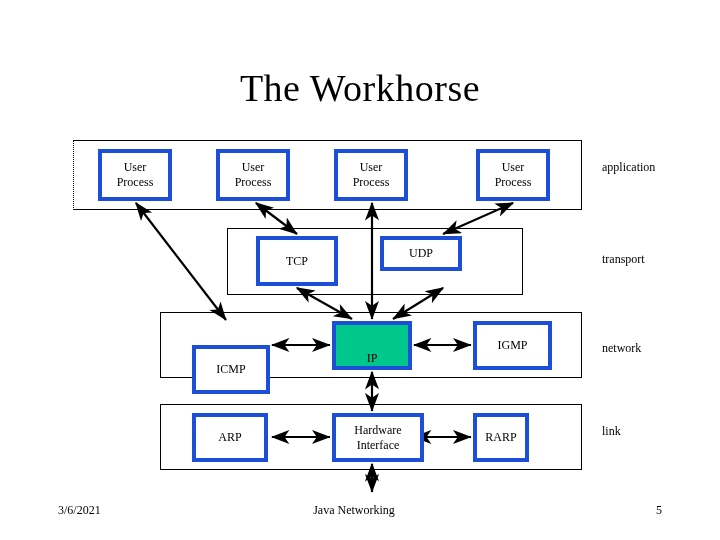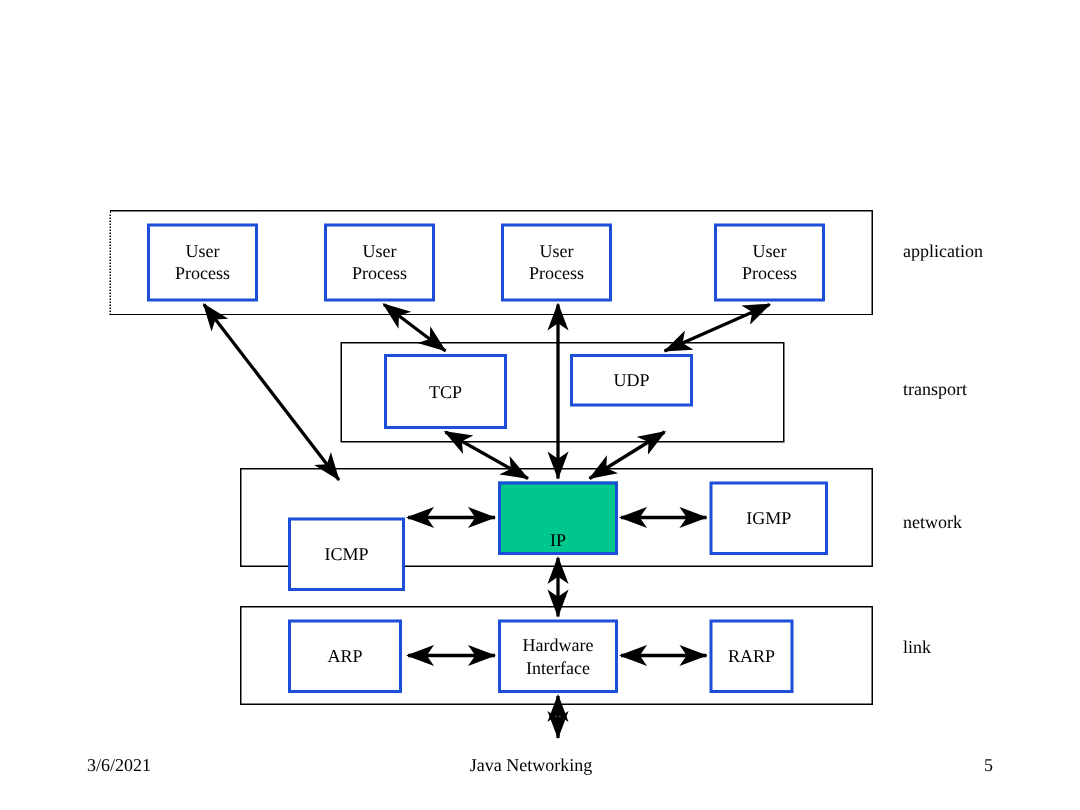--- a/index.html
+++ b/index.html
@@ -45,21 +45,21 @@
     background: transparent;
     box-sizing: border-box;
   }
   .layer-band.dotted-left {
     border-left: 1px dotted #000000;
   }
 
   
   .pbox {
     position: absolute;
-    border: 2px solid #1d4ed8;
+    border: 4px solid #1d4ed8;
     background: #ffffff;
     box-sizing: border-box;
     display: flex;
     align-items: center;
     justify-content: center;
     text-align: center;
     font-family: "Liberation Serif", "DejaVu Serif", serif;
     font-size: 12px;
     line-height: 1.25;
     z-index: 5;
@@ -103,20 +103,21 @@
     z-index: 4;
     pointer-events: none;
   }
   #arrows line { stroke: #000000; stroke-width: 2.2; }
 </style>
 </head>
 <body>
 
 <div id="slide">
 
+  <div class="slide-title">The Workhorse</div>
 
   <div class="layer-band dotted-left" style="left:73px; top:140px; width:509px; height:70px;"></div>
 
   <div class="pbox" style="left:98px; top:149px; width:74px; height:52px;">
     <span class="pbox-label">User<br>Process</span>
   </div>
   <div class="pbox" style="left:216px; top:149px; width:74px; height:52px;">
     <span class="pbox-label">User<br>Process</span>
   </div>
   <div class="pbox" style="left:334px; top:149px; width:74px; height:52px;">
@@ -151,21 +152,21 @@
     <span class="pbox-label">IGMP</span>
   </div>
 
   <div class="layer-name" style="left:602px; top:341px;">network</div>
 
   <div class="layer-band" style="left:160px; top:404px; width:422px; height:66px;"></div>
 
   <div class="pbox" style="left:192px; top:413px; width:76px; height:49px;">
     <span class="pbox-label">ARP</span>
   </div>
-  <div class="pbox" style="left:332px; top:413px; width:80px; height:49px;">
+  <div class="pbox" style="left:332px; top:413px; width:92px; height:49px;">
     <span class="pbox-label">Hardware<br>Interface</span>
   </div>
   <div class="pbox" style="left:473px; top:413px; width:56px; height:49px;">
     <span class="pbox-label">RARP</span>
   </div>
 
   <div class="layer-name" style="left:602px; top:424px;">link</div>
 
   <svg id="arrows" viewBox="0 0 720 540">
     <defs>

